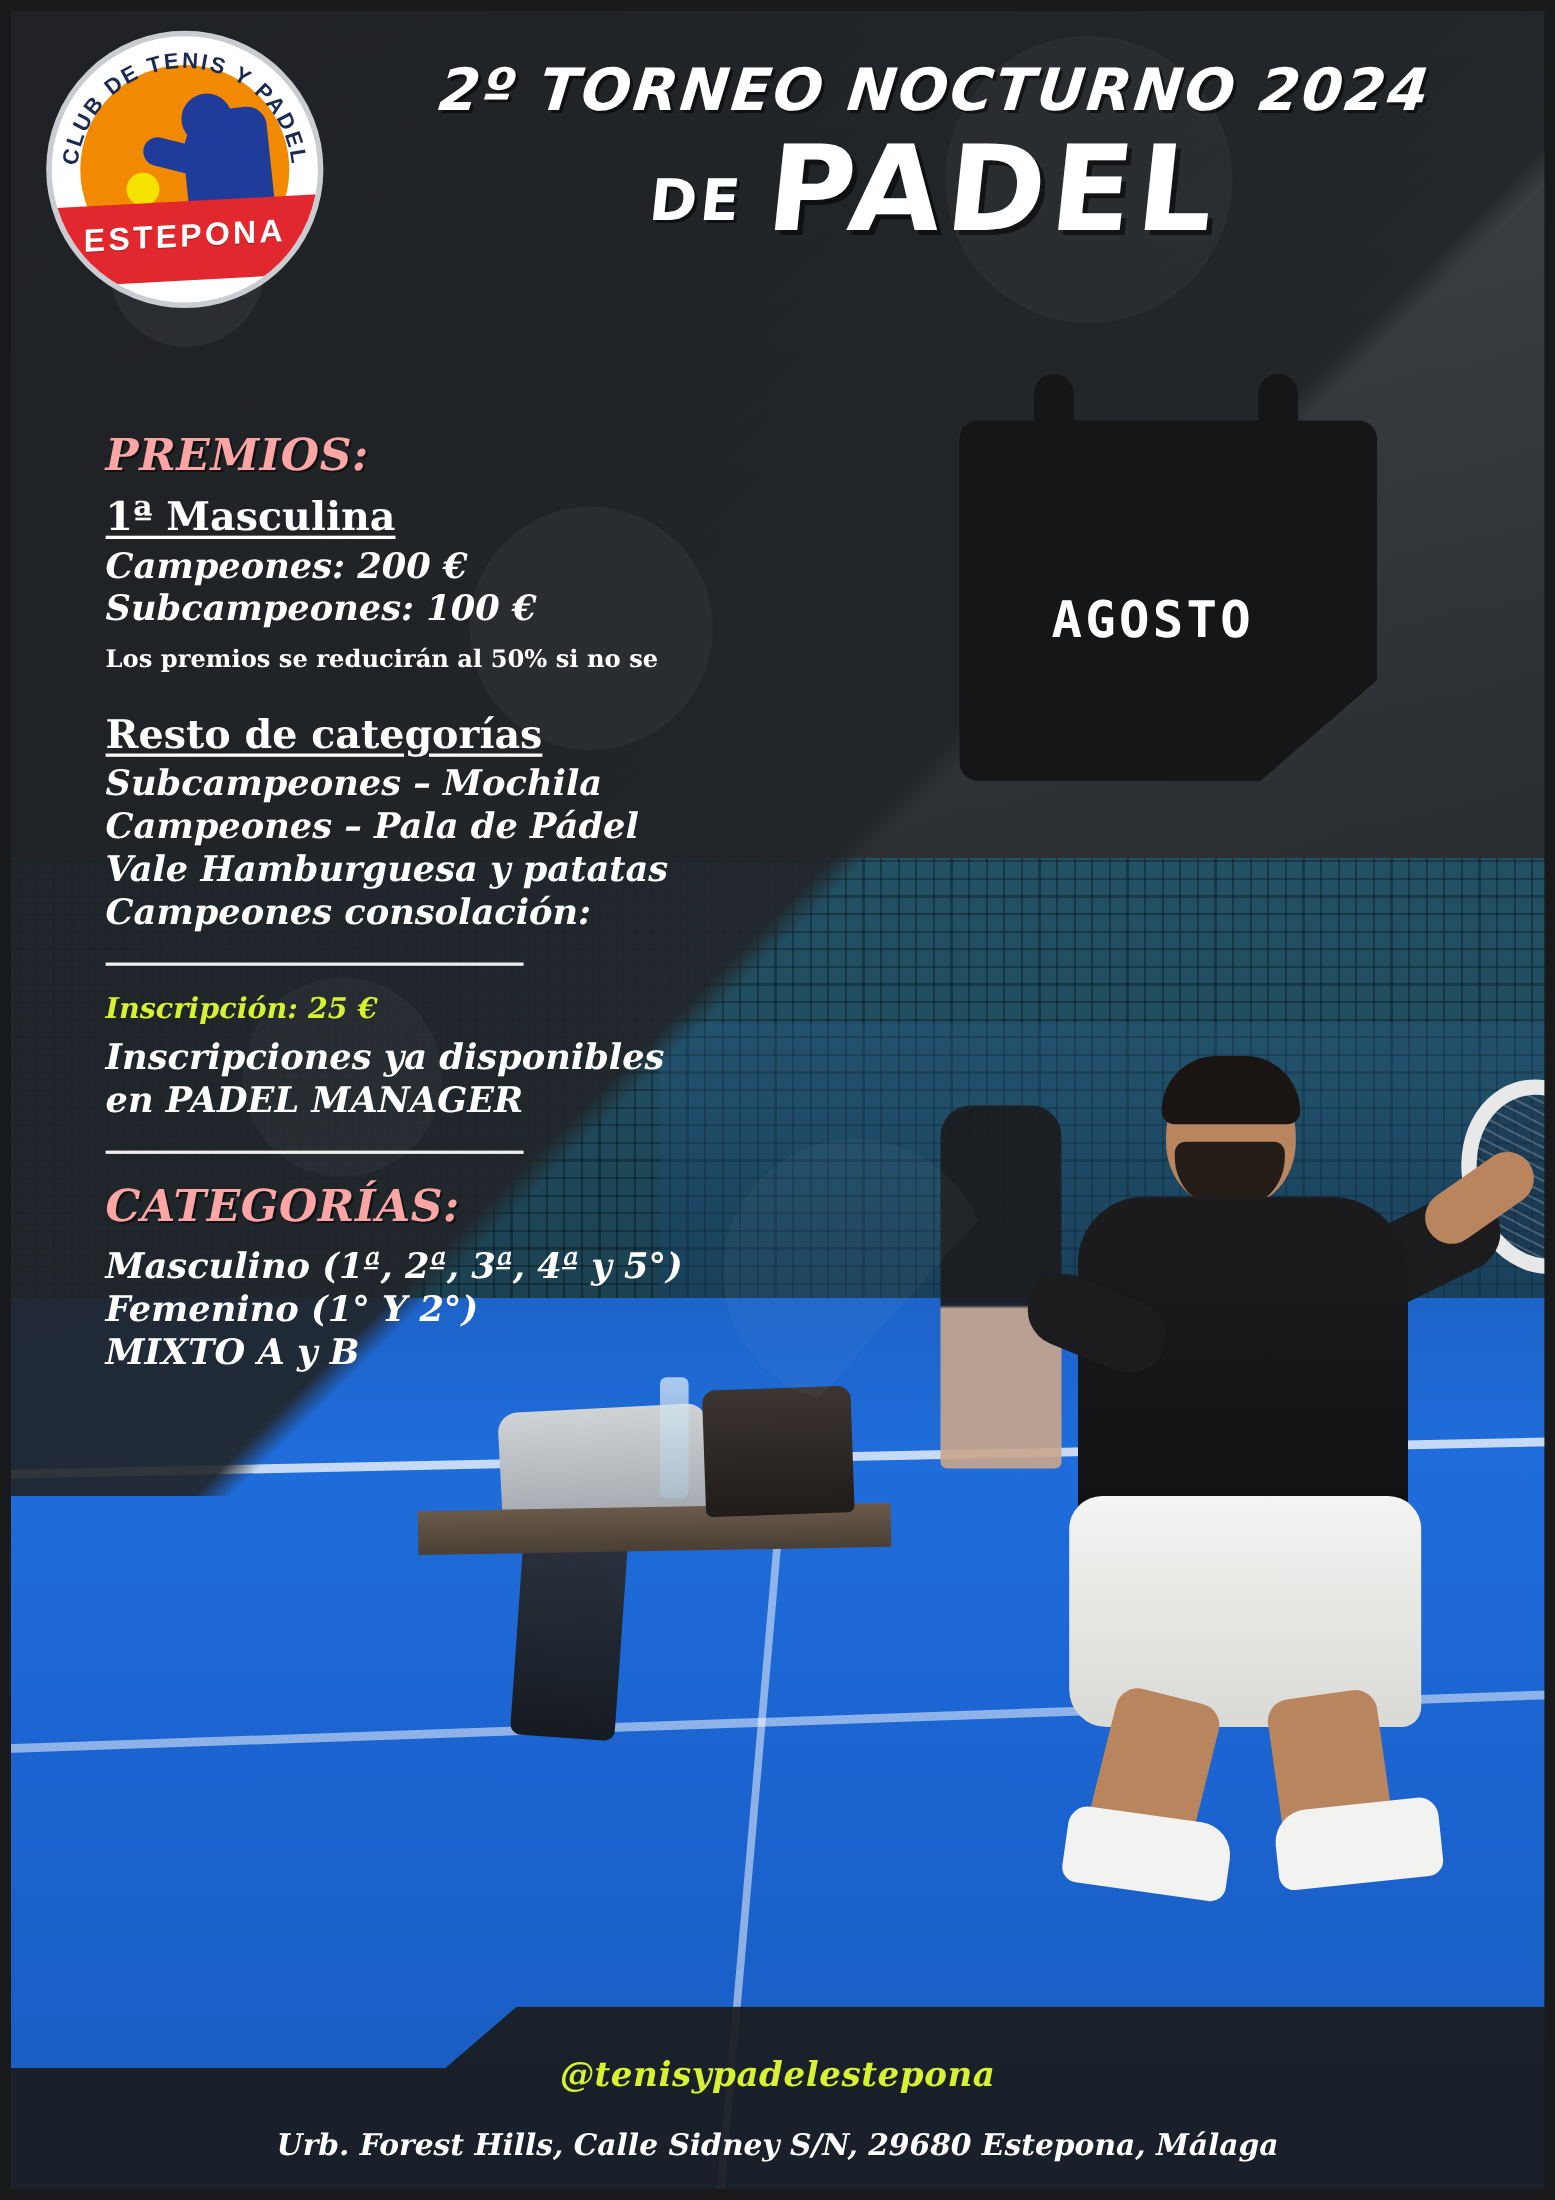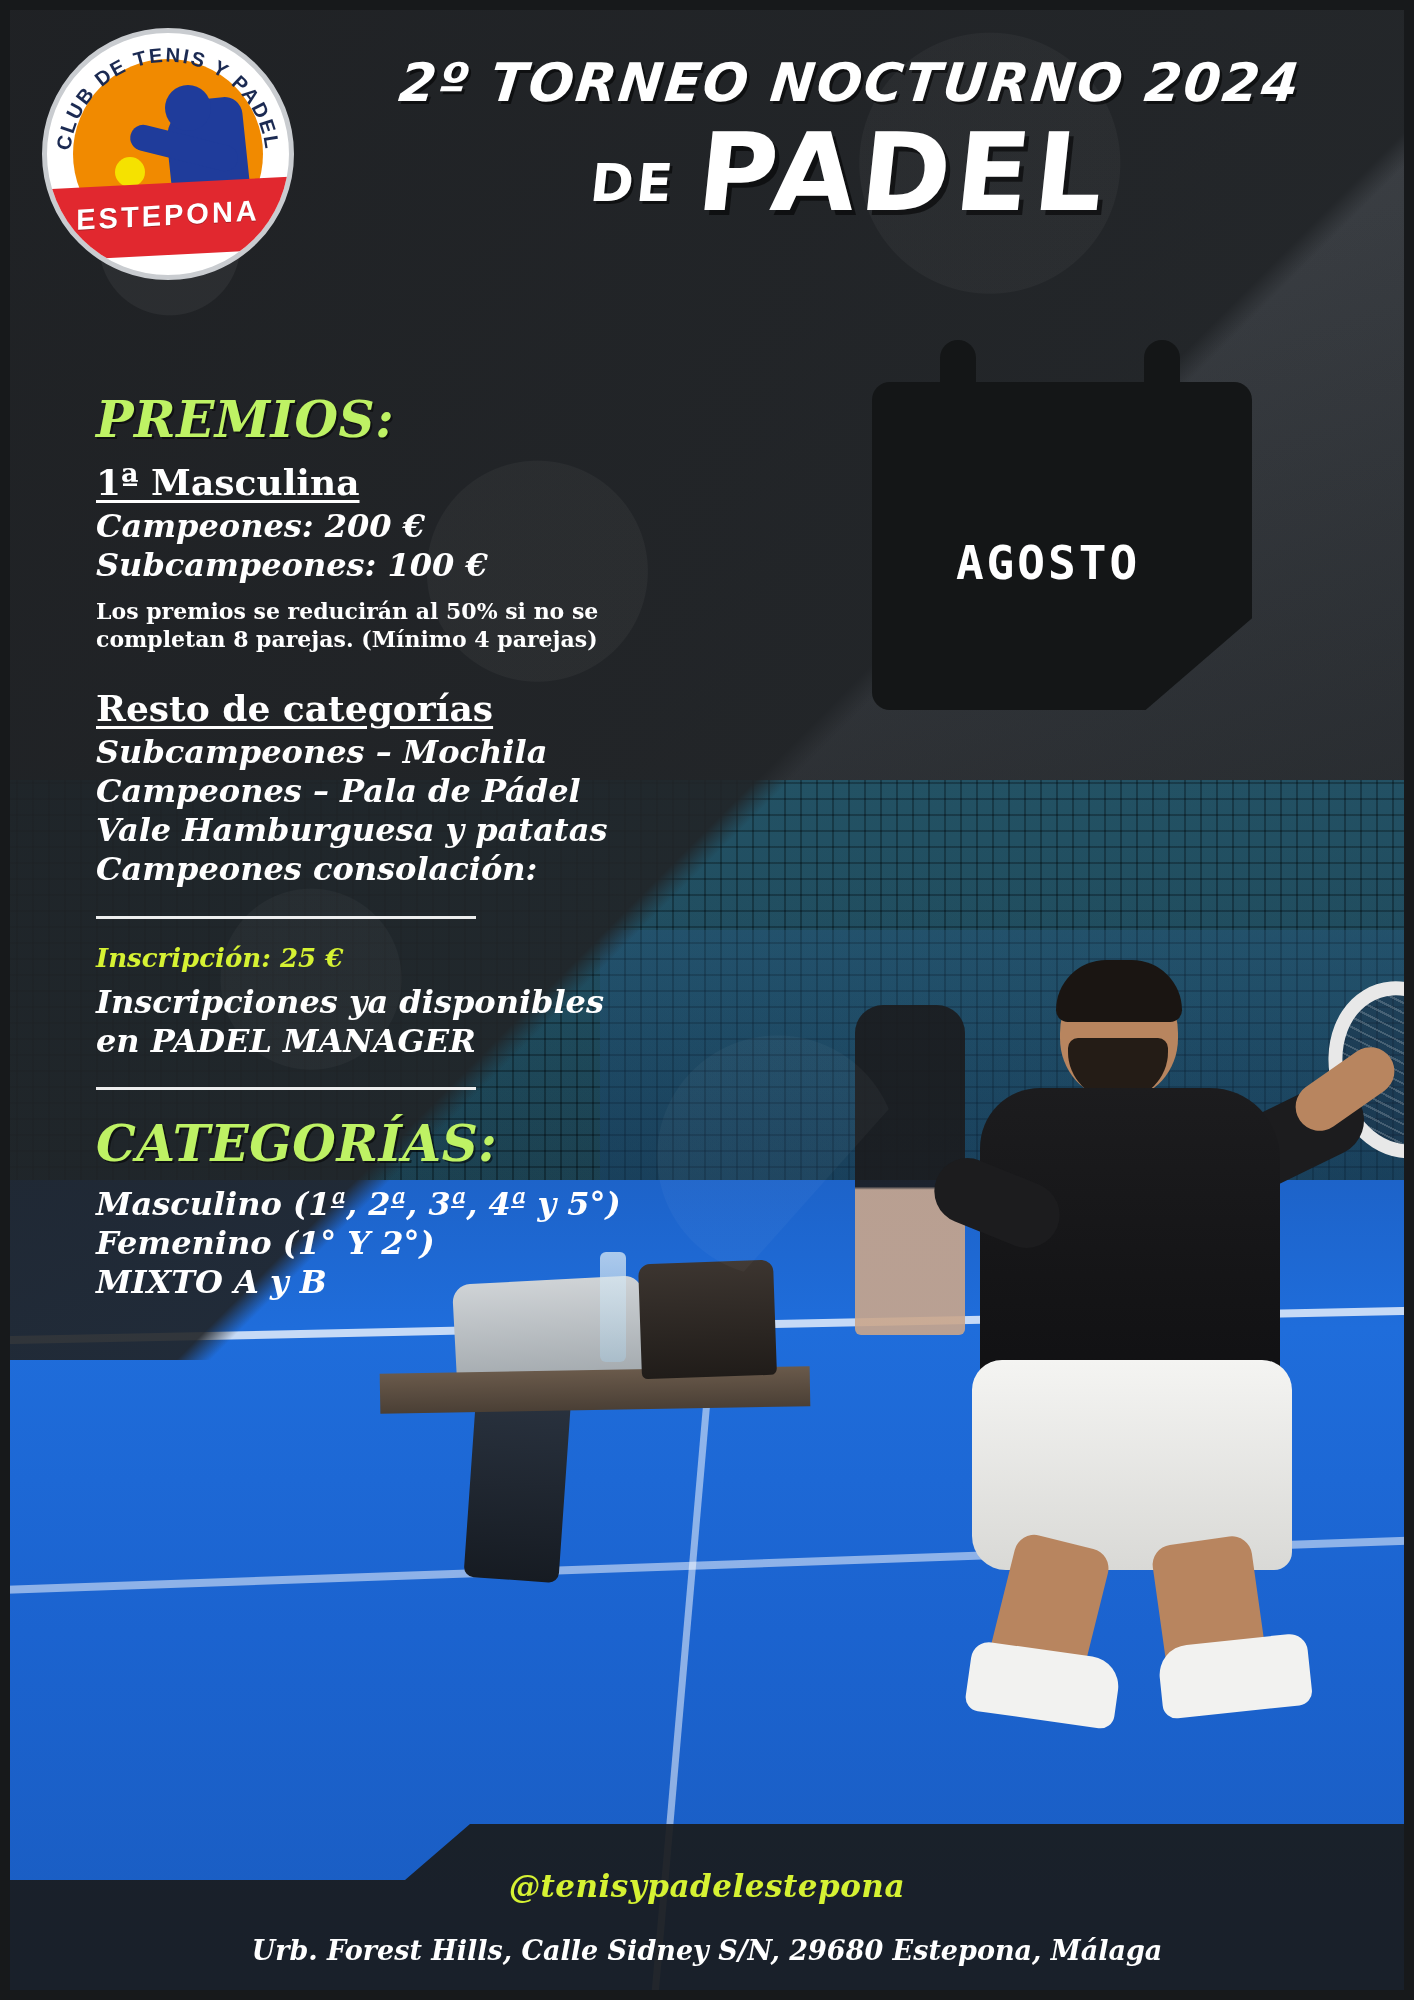--- a/index.html
+++ b/index.html
@@ -399,25 +399,25 @@
   }
 
   
   .content {
     position: absolute;
     left: 96px; top: 390px;
     width: 560px;
     color: #ffffff;
   }
   .heading {
-    color: #bef264;
+    color: #fca5a5;
     font-family: "DejaVu Serif", serif;
     font-weight: bold;
     font-style: italic;
-    font-size: 50px;
+    font-size: 40px;
     letter-spacing: 0.5px;
     margin: 0 0 12px 0;
     text-shadow: 2px 2px 0 rgba(0,0,0,0.5);
   }
   .sub-underline {
     font-family: "DejaVu Serif", serif;
     font-weight: bold;
     font-size: 36px;
     text-decoration: underline;
     text-underline-offset: 5px;
@@ -556,21 +556,20 @@
 
   <div class="content">
 
     <div class="heading">PREMIOS:</div>
 
     <div class="sub-underline">1ª Masculina</div>
     <div class="line-big">Campeones: 200 €</div>
     <div class="line-big">Subcampeones: 100 €</div>
     <div class="gap-sm"></div>
     <div class="line-small">Los premios se reducirán al 50% si no se</div>
-    <div class="line-small">completan 8 parejas. (Mínimo 4 parejas)</div>
 
     <div class="block-gap"></div>
 
     <div class="sub-underline">Resto de categorías</div>
     <div class="line-big">Subcampeones – Mochila</div>
     <div class="line-big">Campeones – Pala de Pádel</div>
     <div class="line-big">Vale Hamburguesa y patatas</div>
     <div class="line-big">Campeones consolación:</div>
 
     <div class="divider"></div>

